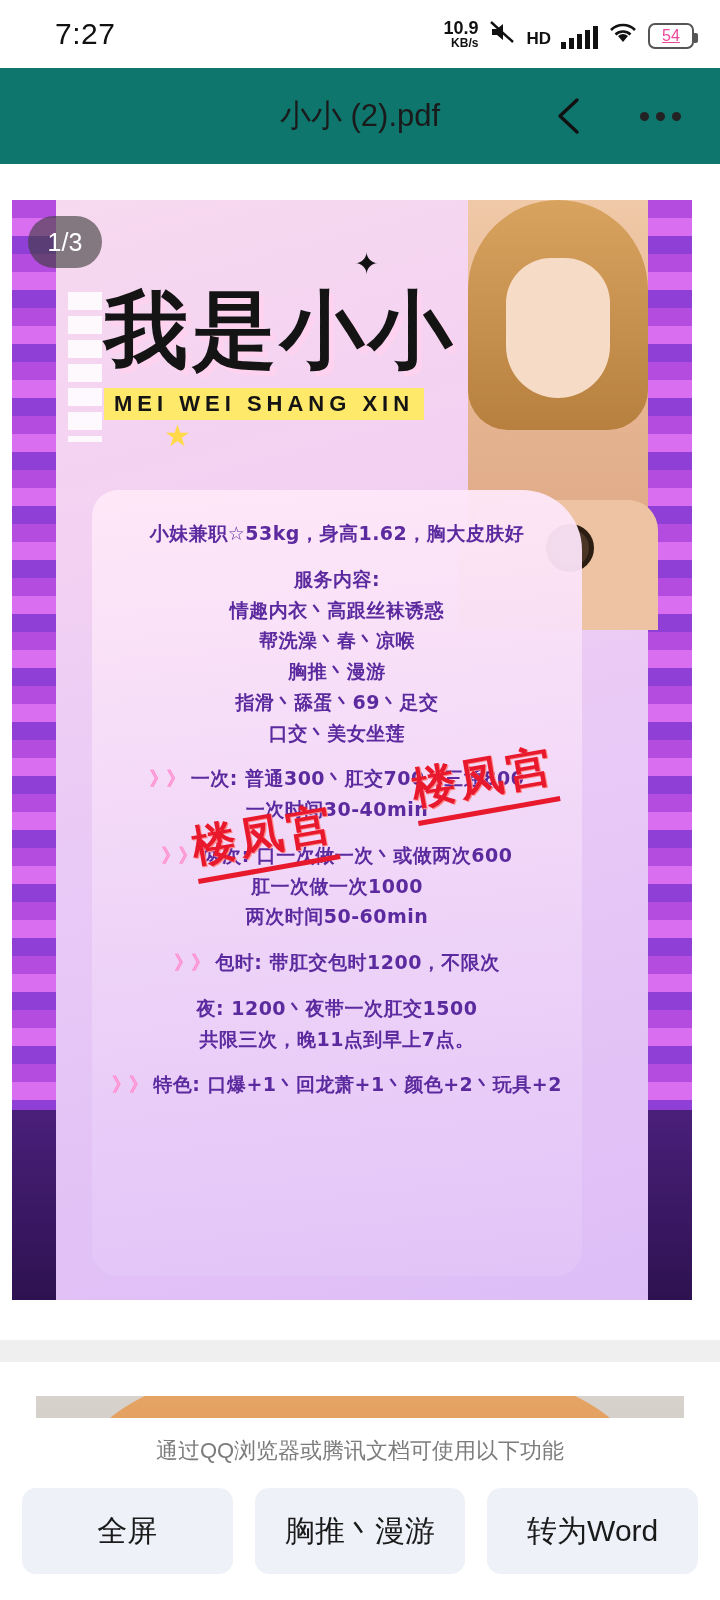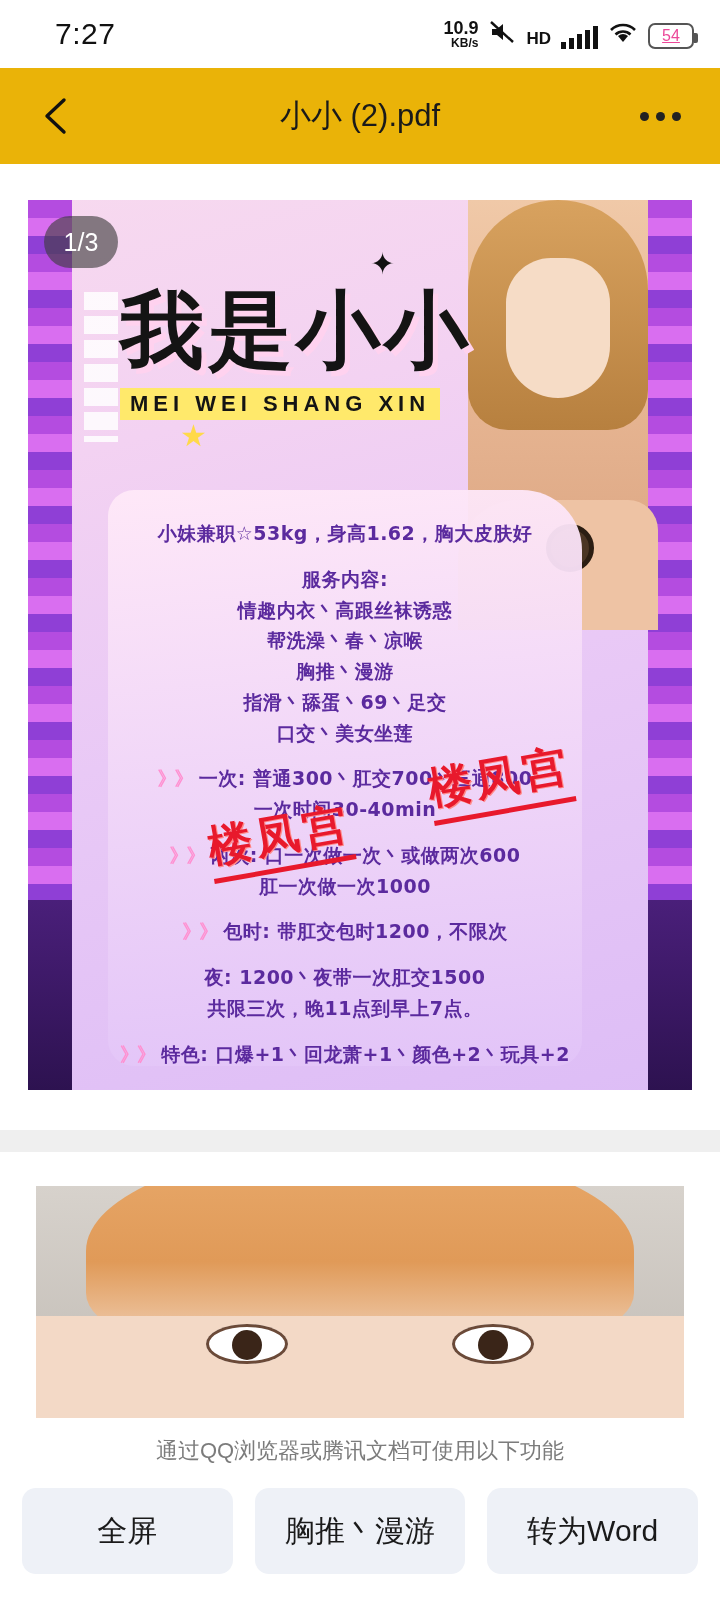--- a/index.html
+++ b/index.html
@@ -29,22 +29,22 @@
     position: relative; display: flex; align-items: center; justify-content: center;
   }
   .battery:after {
     content: ""; position: absolute; right: -6px; top: 8px; width: 4px; height: 10px;
     background: #555; border-radius: 0 2px 2px 0;
   }
   .battery span { font-size: 16px; color: #ec4899; text-decoration: underline; }
 
   
   .appbar {
-    height: 96px; display: flex; align-items: center; justify-content: space-between;
-    padding: 0 30px; background: #eab308; gap: 33px;
+    height: 96px; display: flex; align-items: center; justify-content: flex-end;
+    padding: 0 30px; background: #0f766e; gap: 33px;
   }
   .back-btn {
     width: 54px; height: 54px; display: flex; align-items: center; justify-content: center;
   }
   .back-btn svg { display: block; }
   .app-title {
     position: absolute; left: 0; right: 0; text-align: center;
     font-size: 31px; color: #1a1a1a; pointer-events: none;
   }
   .more-btn {
@@ -54,21 +54,21 @@
   .dot { width: 9px; height: 9px; border-radius: 50%; background: #222; }
 
   
   .doc-area {
     position: absolute; top: 164px; left: 0; right: 0; bottom: 0;
     background: #ffffff; overflow: hidden;
   }
 
   
   .page1 {
-    position: relative; margin: 36px 28px 0 28px; height: 890px;
+    position: relative; margin: 36px 28px 0 12px; height: 1100px;
     background: linear-gradient(165deg,#f7d9ef 0%, #f3d2f2 25%, #e9c9f6 55%, #ddbdf6 100%);
     overflow: hidden;
   }
   .edge {
     position: absolute; top: 0; bottom: 0; width: 44px;
     background: repeating-linear-gradient(180deg,#b44ce0 0 18px,#d96ef0 18px 36px,#8f3fd6 36px 54px);
   }
   .edge.left { left: 0; }
   .edge.right { right: 0; }
   .edge-dark {
@@ -277,20 +277,21 @@
           <span class="arrows">》》</span>
           <span>一次: 普通300丶肛交700丶三通800</span>
         </p>
         <p>一次时间30-40min</p>
 
         <p class="gap">
           <span class="arrows">》》</span>
           <span>两次: 口一次做一次丶或做两次600</span>
         </p>
         <p>肛一次做一次1000</p>
+        <p>两次时间50-60min</p>
 
         <p class="gap">
           <span class="arrows">》》</span>
           <span>包时: 带肛交包时1200，不限次</span>
         </p>
         <p class="gap">夜: 1200丶夜带一次肛交1500</p>
         <p>共限三次，晚11点到早上7点。</p>
 
         <p class="gap">
           <span class="arrows">》》</span>

